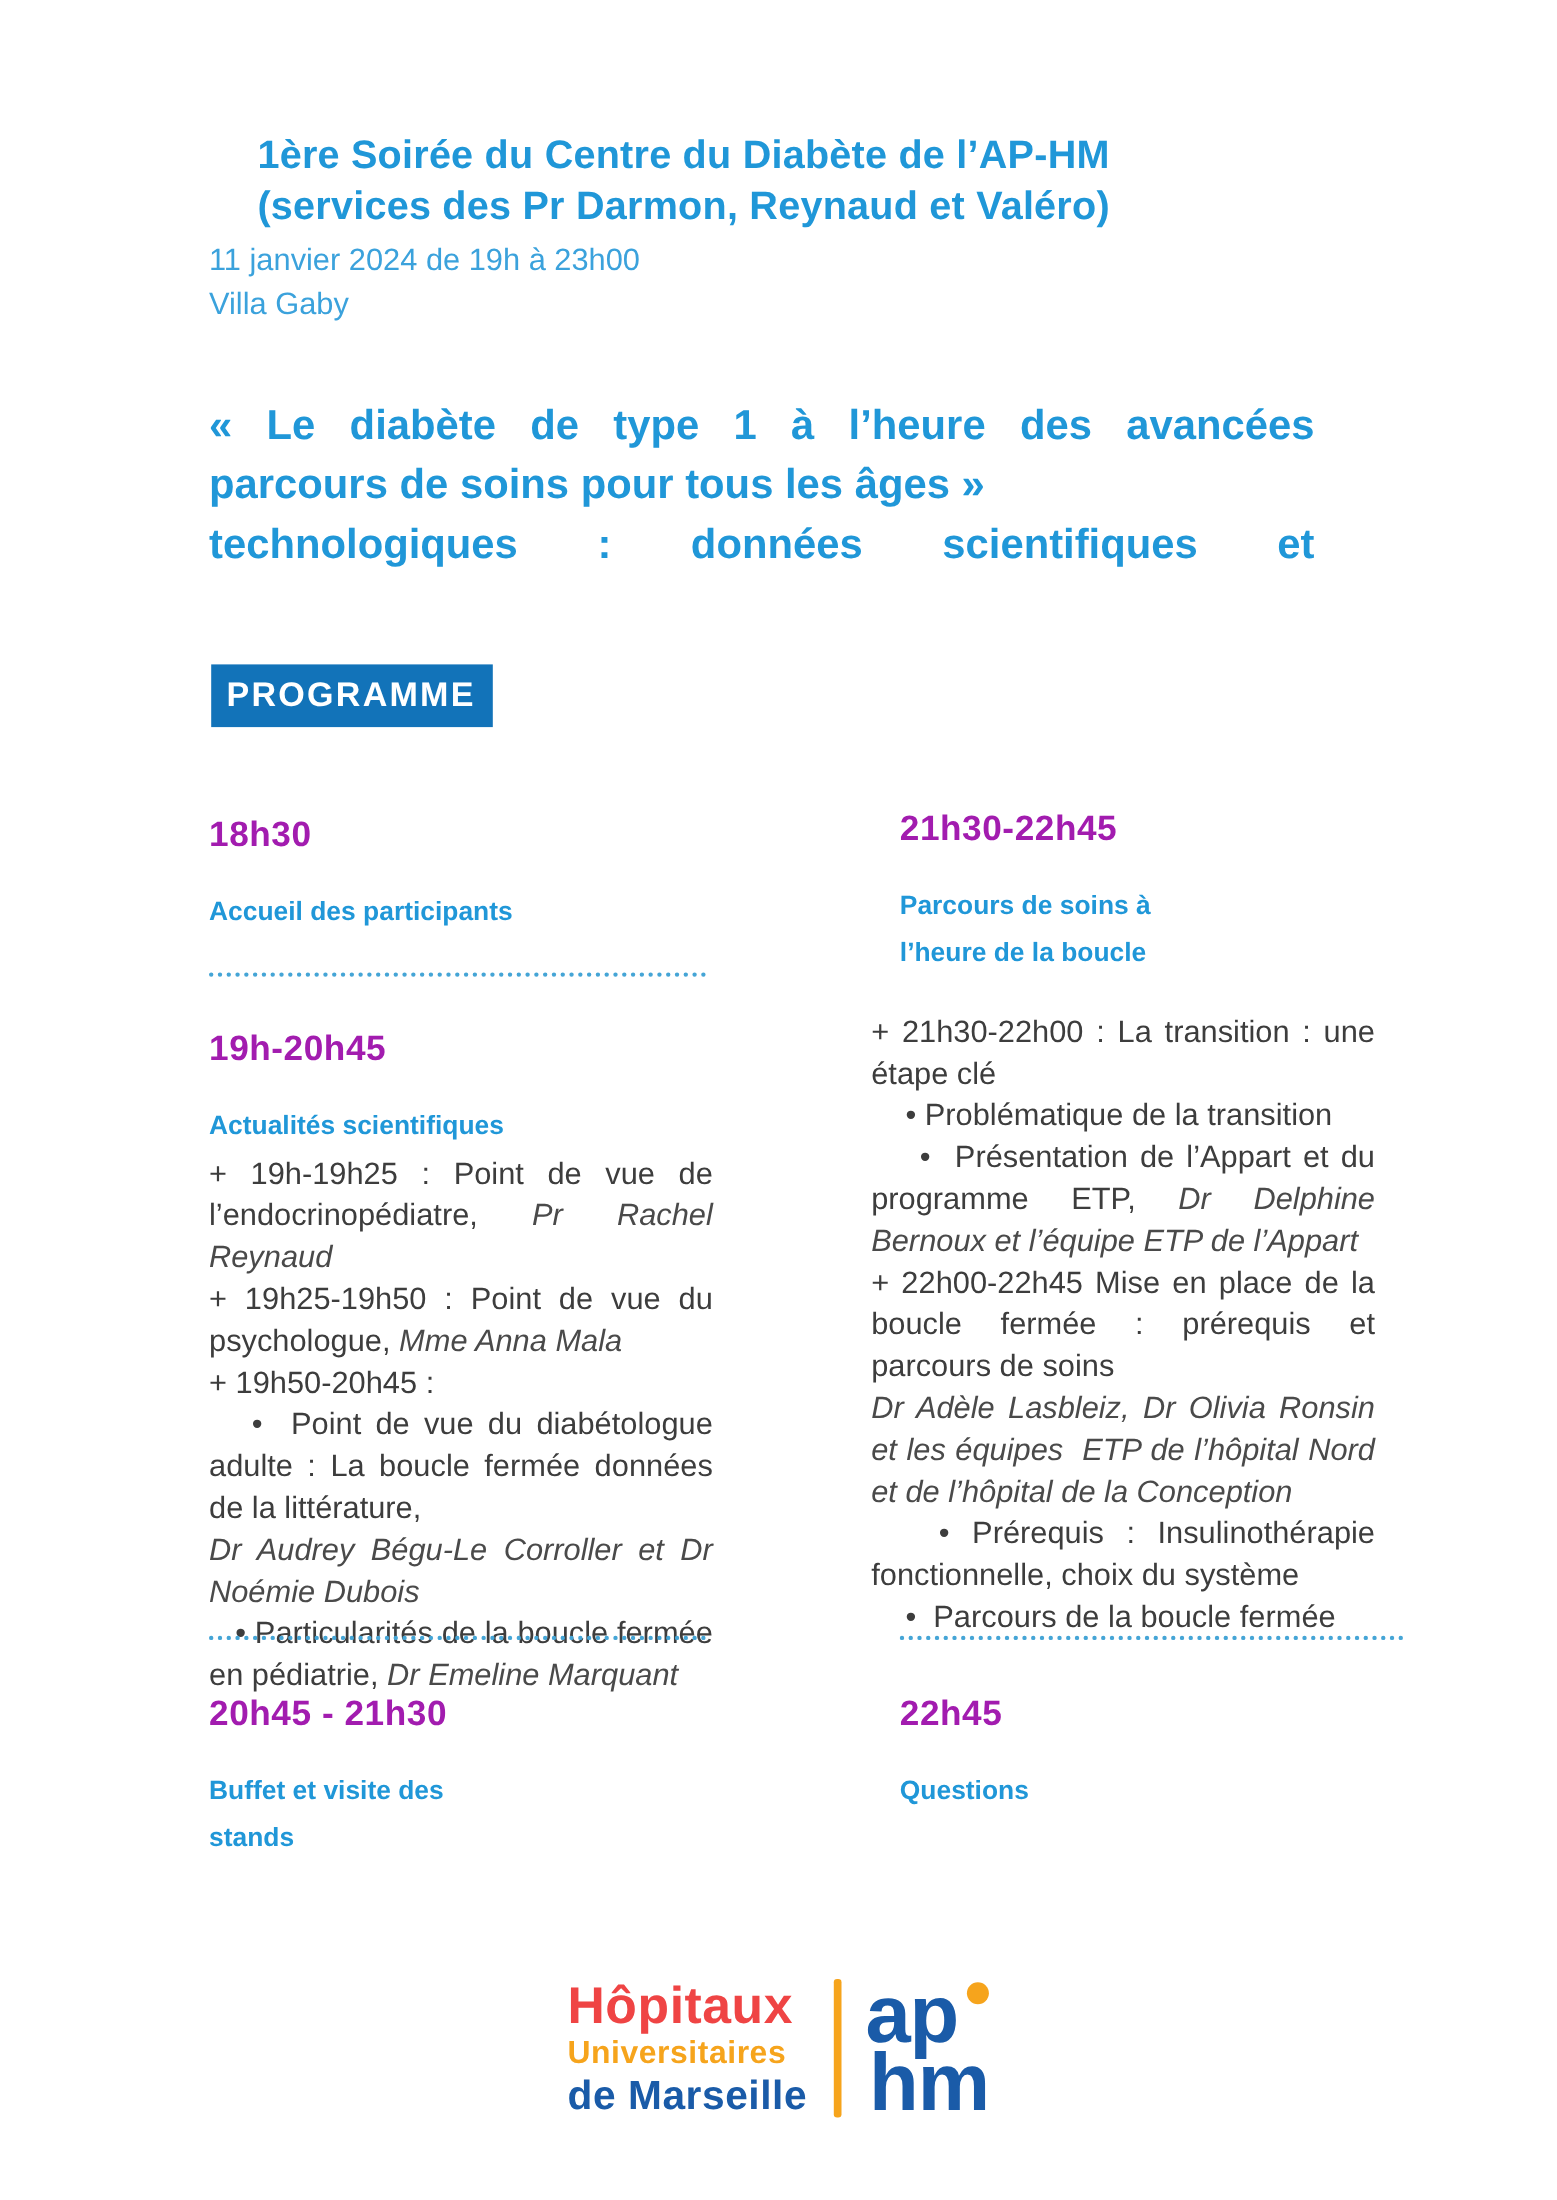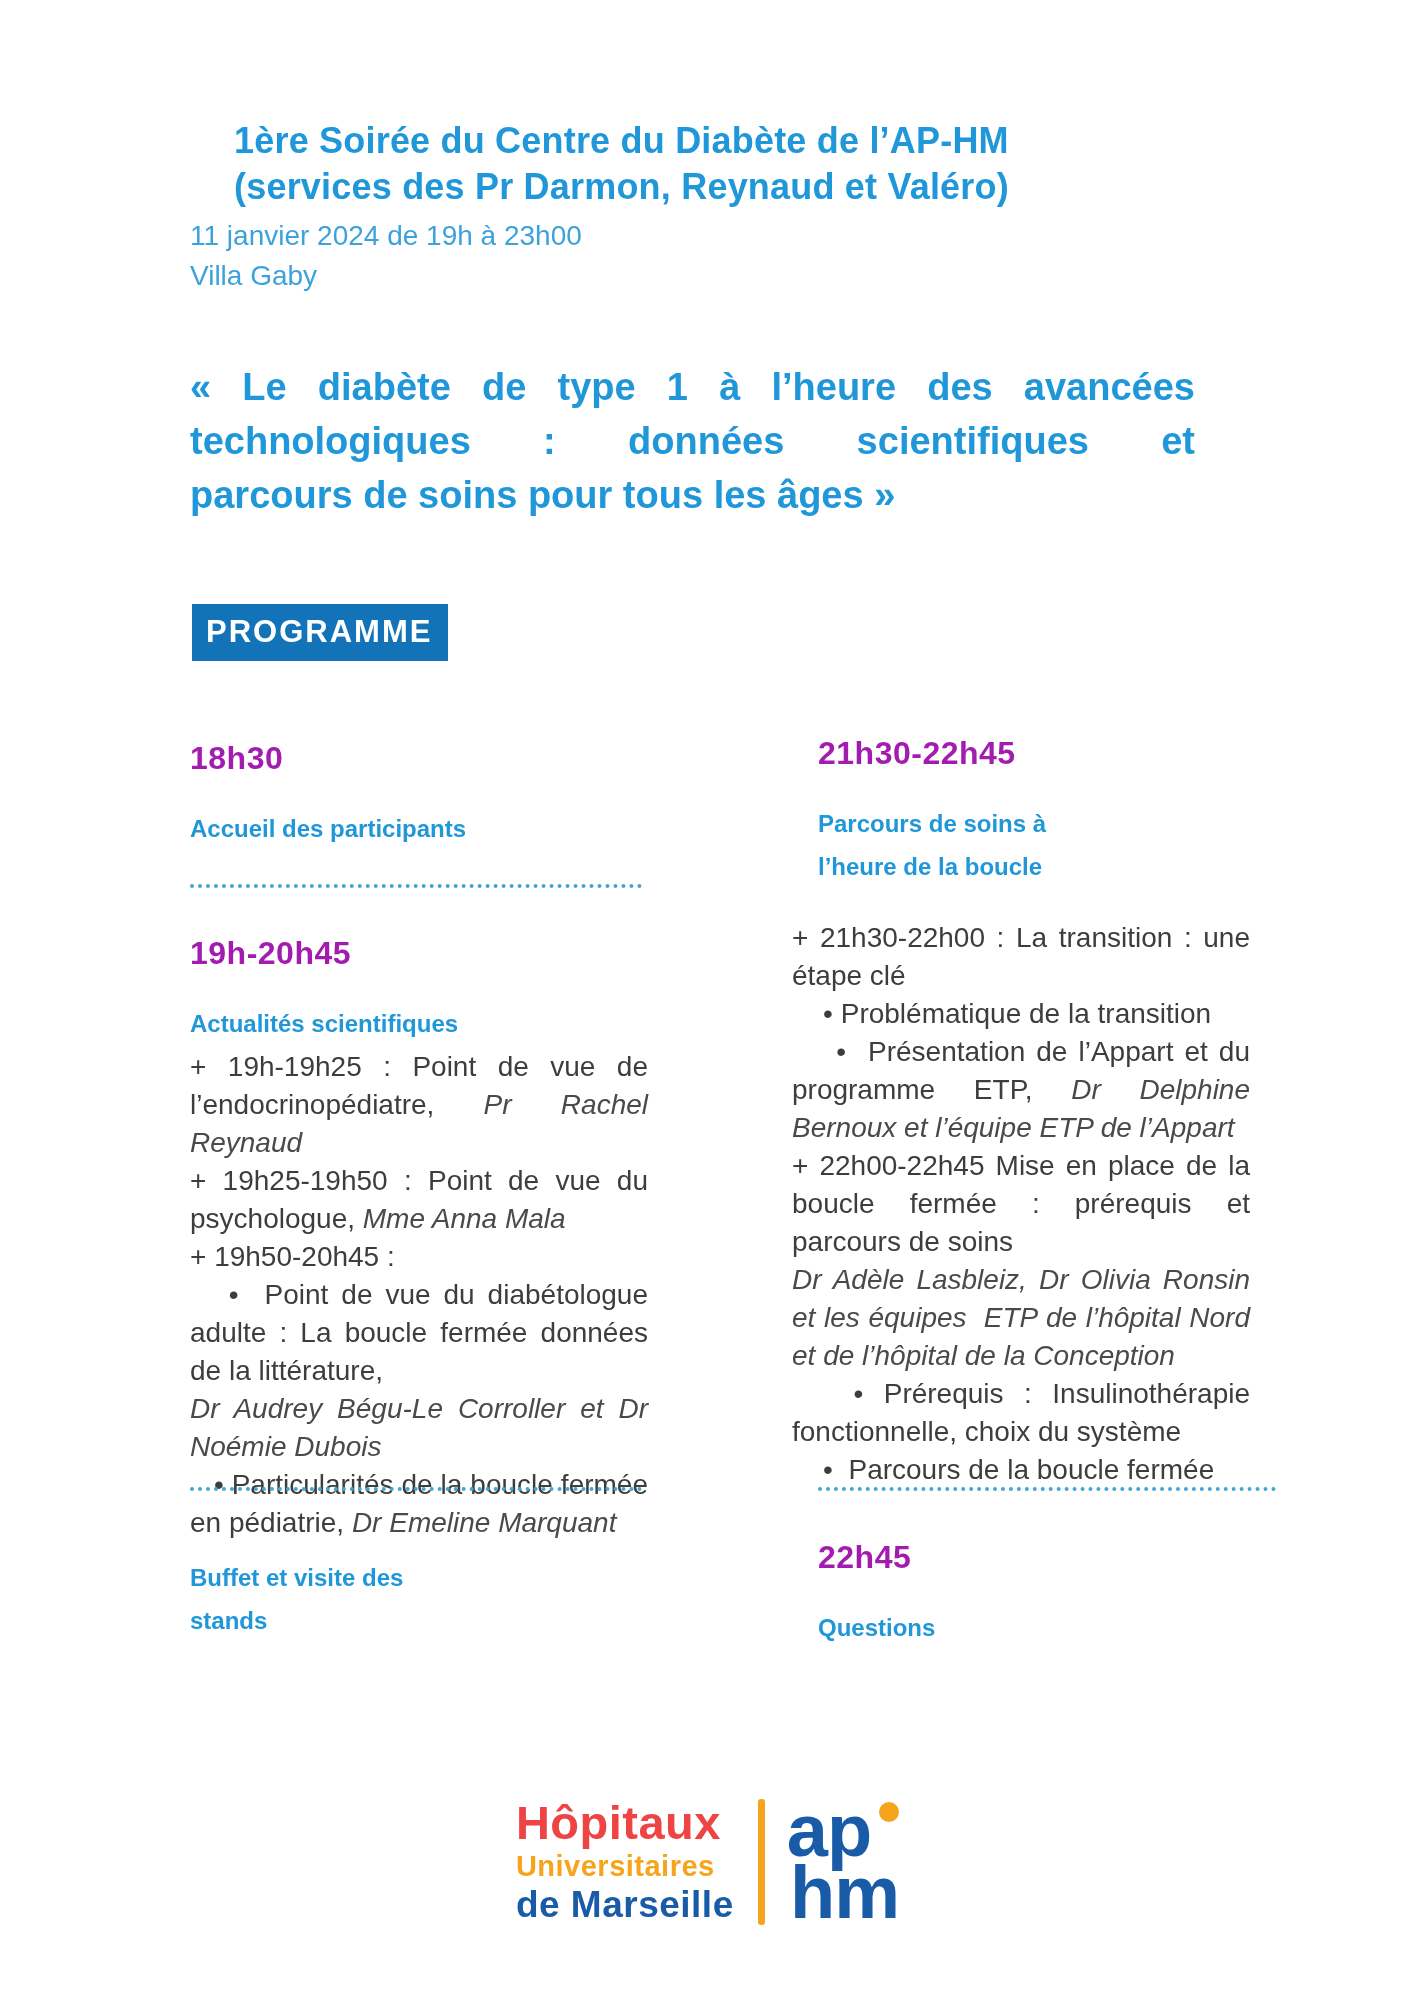--- a/index.html
+++ b/index.html
@@ -135,22 +135,22 @@
 
   <header class="hdr">
     <div class="hdr-title">1ère Soirée du Centre du Diabète de l’AP-HM</div>
     <div class="hdr-title">(services des Pr Darmon, Reynaud et Valéro)</div>
     <div class="hdr-sub first">11 janvier 2024 de 19h à 23h00</div>
     <div class="hdr-sub">Villa Gaby</div>
   </header>
 
   <section class="quote">
     <div class="quote-line just">« Le diabète de type 1 à l’heure des avancées</div>
+    <div class="quote-line">parcours de soins pour tous les âges »</div>
     <div class="quote-line just">technologiques : données scientifiques et</div>
-    <div class="quote-line">parcours de soins pour tous les âges »</div>
   </section>
 
   <div class="badge">PROGRAMME</div>
 
   <section class="l-s1">
     <div class="time">18h30</div>
     <div class="stitle">Accueil des participants</div>
   </section>
 
   <div class="dots l-div1"></div>
@@ -163,20 +163,21 @@
   <div class="body-text l-body"><span>+ 19h-19h25 : Point de vue de l’endocrinopédiatre, </span><span class="it">Pr Rachel Reynaud</span><span>
 + 19h25-19h50 : Point de vue du psychologue, </span><span class="it">Mme Anna Mala</span><span>
 + 19h50-20h45 :
 &nbsp;&nbsp;&nbsp;•&nbsp; Point de vue du diabétologue adulte : La boucle fermée données de la littérature,
 </span><span class="it">Dr Audrey Bégu-Le Corroller et Dr Noémie Dubois</span><span>
 &nbsp;&nbsp;&nbsp;• Particularités de la boucle fermée en pédiatrie, </span><span class="it">Dr Emeline Marquant</span></div>
 
   <div class="dots l-div2"></div>
 
   <section class="l-s3">
+    <div class="time">20h45 - 21h30</div>
     <div class="stitle">Buffet et visite des
 stands</div>
   </section>
 
   <section class="r-s1">
     <div class="time">21h30-22h45</div>
     <div class="stitle">Parcours de soins à
 l’heure de la boucle</div>
   </section>
 

